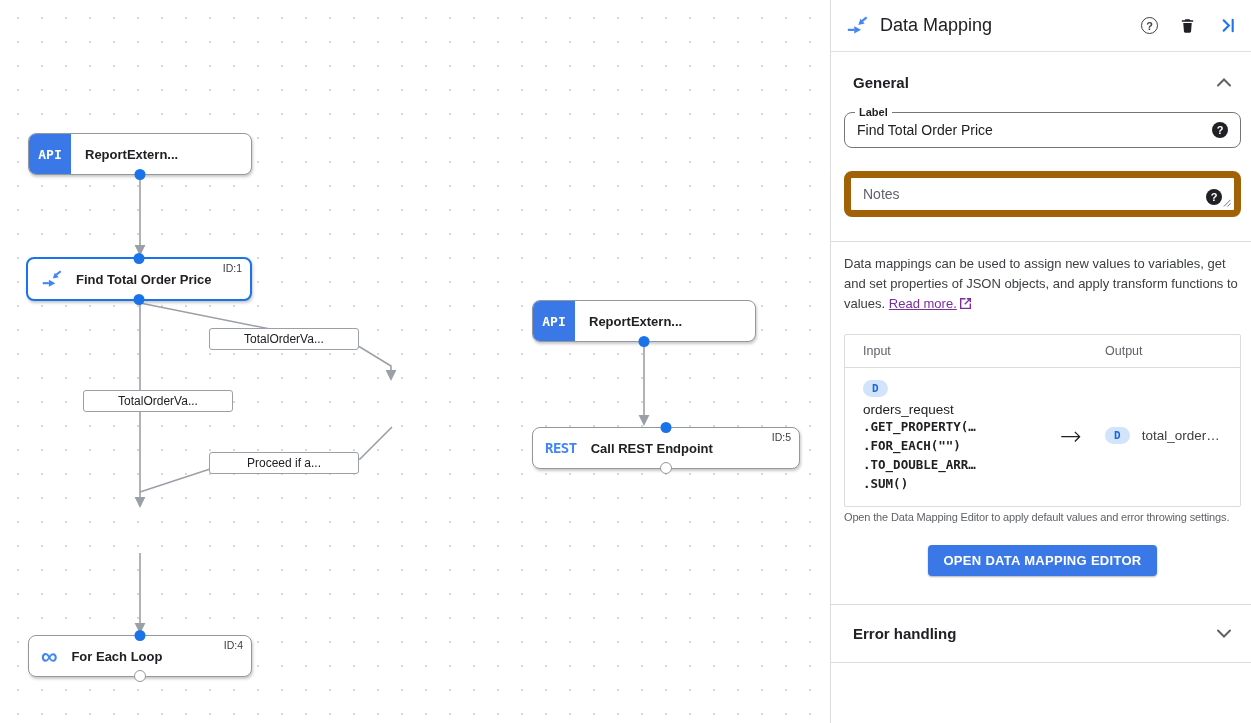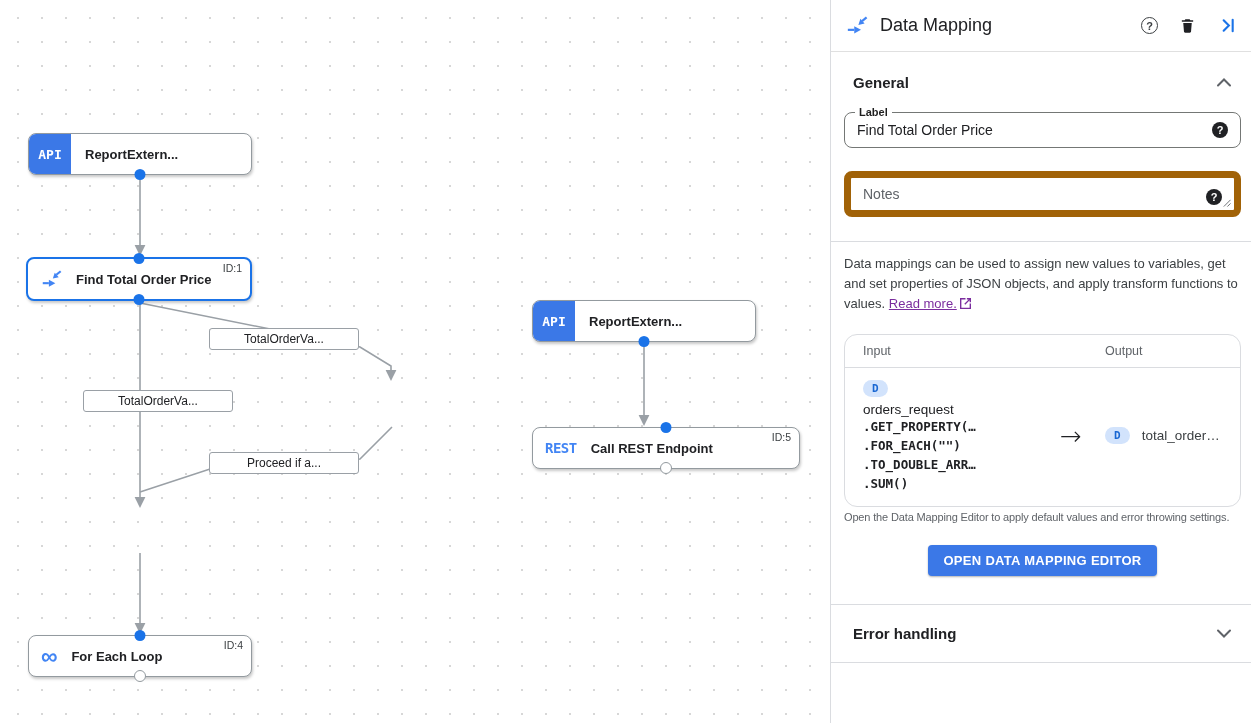--- a/index.html
+++ b/index.html
@@ -60,21 +60,21 @@
   .notes textarea::placeholder, .field input::placeholder { color:#5f6368; opacity:1; }
   .help-dot { width:16px; height:16px; border-radius:50%; background:#202124; color:#fff;
               font-size:11px; font-weight:bold; display:flex; align-items:center;
               justify-content:center; flex:0 0 16px; cursor:pointer; }
   .resize-grip { position:absolute; right:3px; bottom:3px; }
 
   .map-desc { font-size:13px; line-height:20px; color:#3c4043; padding:0 0 0 0; width:397px; }
   .read-more { color:#7b2d9e; text-decoration:underline; cursor:pointer; }
   .ext-ic { display:inline-block; vertical-align:-1px; margin-left:3px; }
 
-  .map-table { border:1px solid #dadce0; border-radius:13px; }
+  .map-table { border:1px solid #dadce0; border-radius:2px; }
   .mt-head { display:grid; grid-template-columns:192px 68px 1fr; border-bottom:1px solid #dadce0; }
   .mt-head div { font-size:12.5px; color:#5f6368; padding:9px 0 9px 18px; }
   .mt-body { display:grid; grid-template-columns:192px 68px 1fr; padding:10px 0 13px 0; }
   .cell-in { padding-left:18px; }
   .d-badge { display:inline-block; background:#d2e3fc; color:#1967d2; border-radius:9px;
              font-size:11px; font-weight:bold; font-family:"DejaVu Sans Mono", monospace;
              padding:2px 9px; line-height:13px; }
   .var-name { font-size:13.5px; color:#202124; margin-top:5px; }
   .mono-line { font-family:"DejaVu Sans Mono", monospace; font-weight:bold; font-size:12.5px;
                color:#202124; line-height:19px; white-space:nowrap; }

